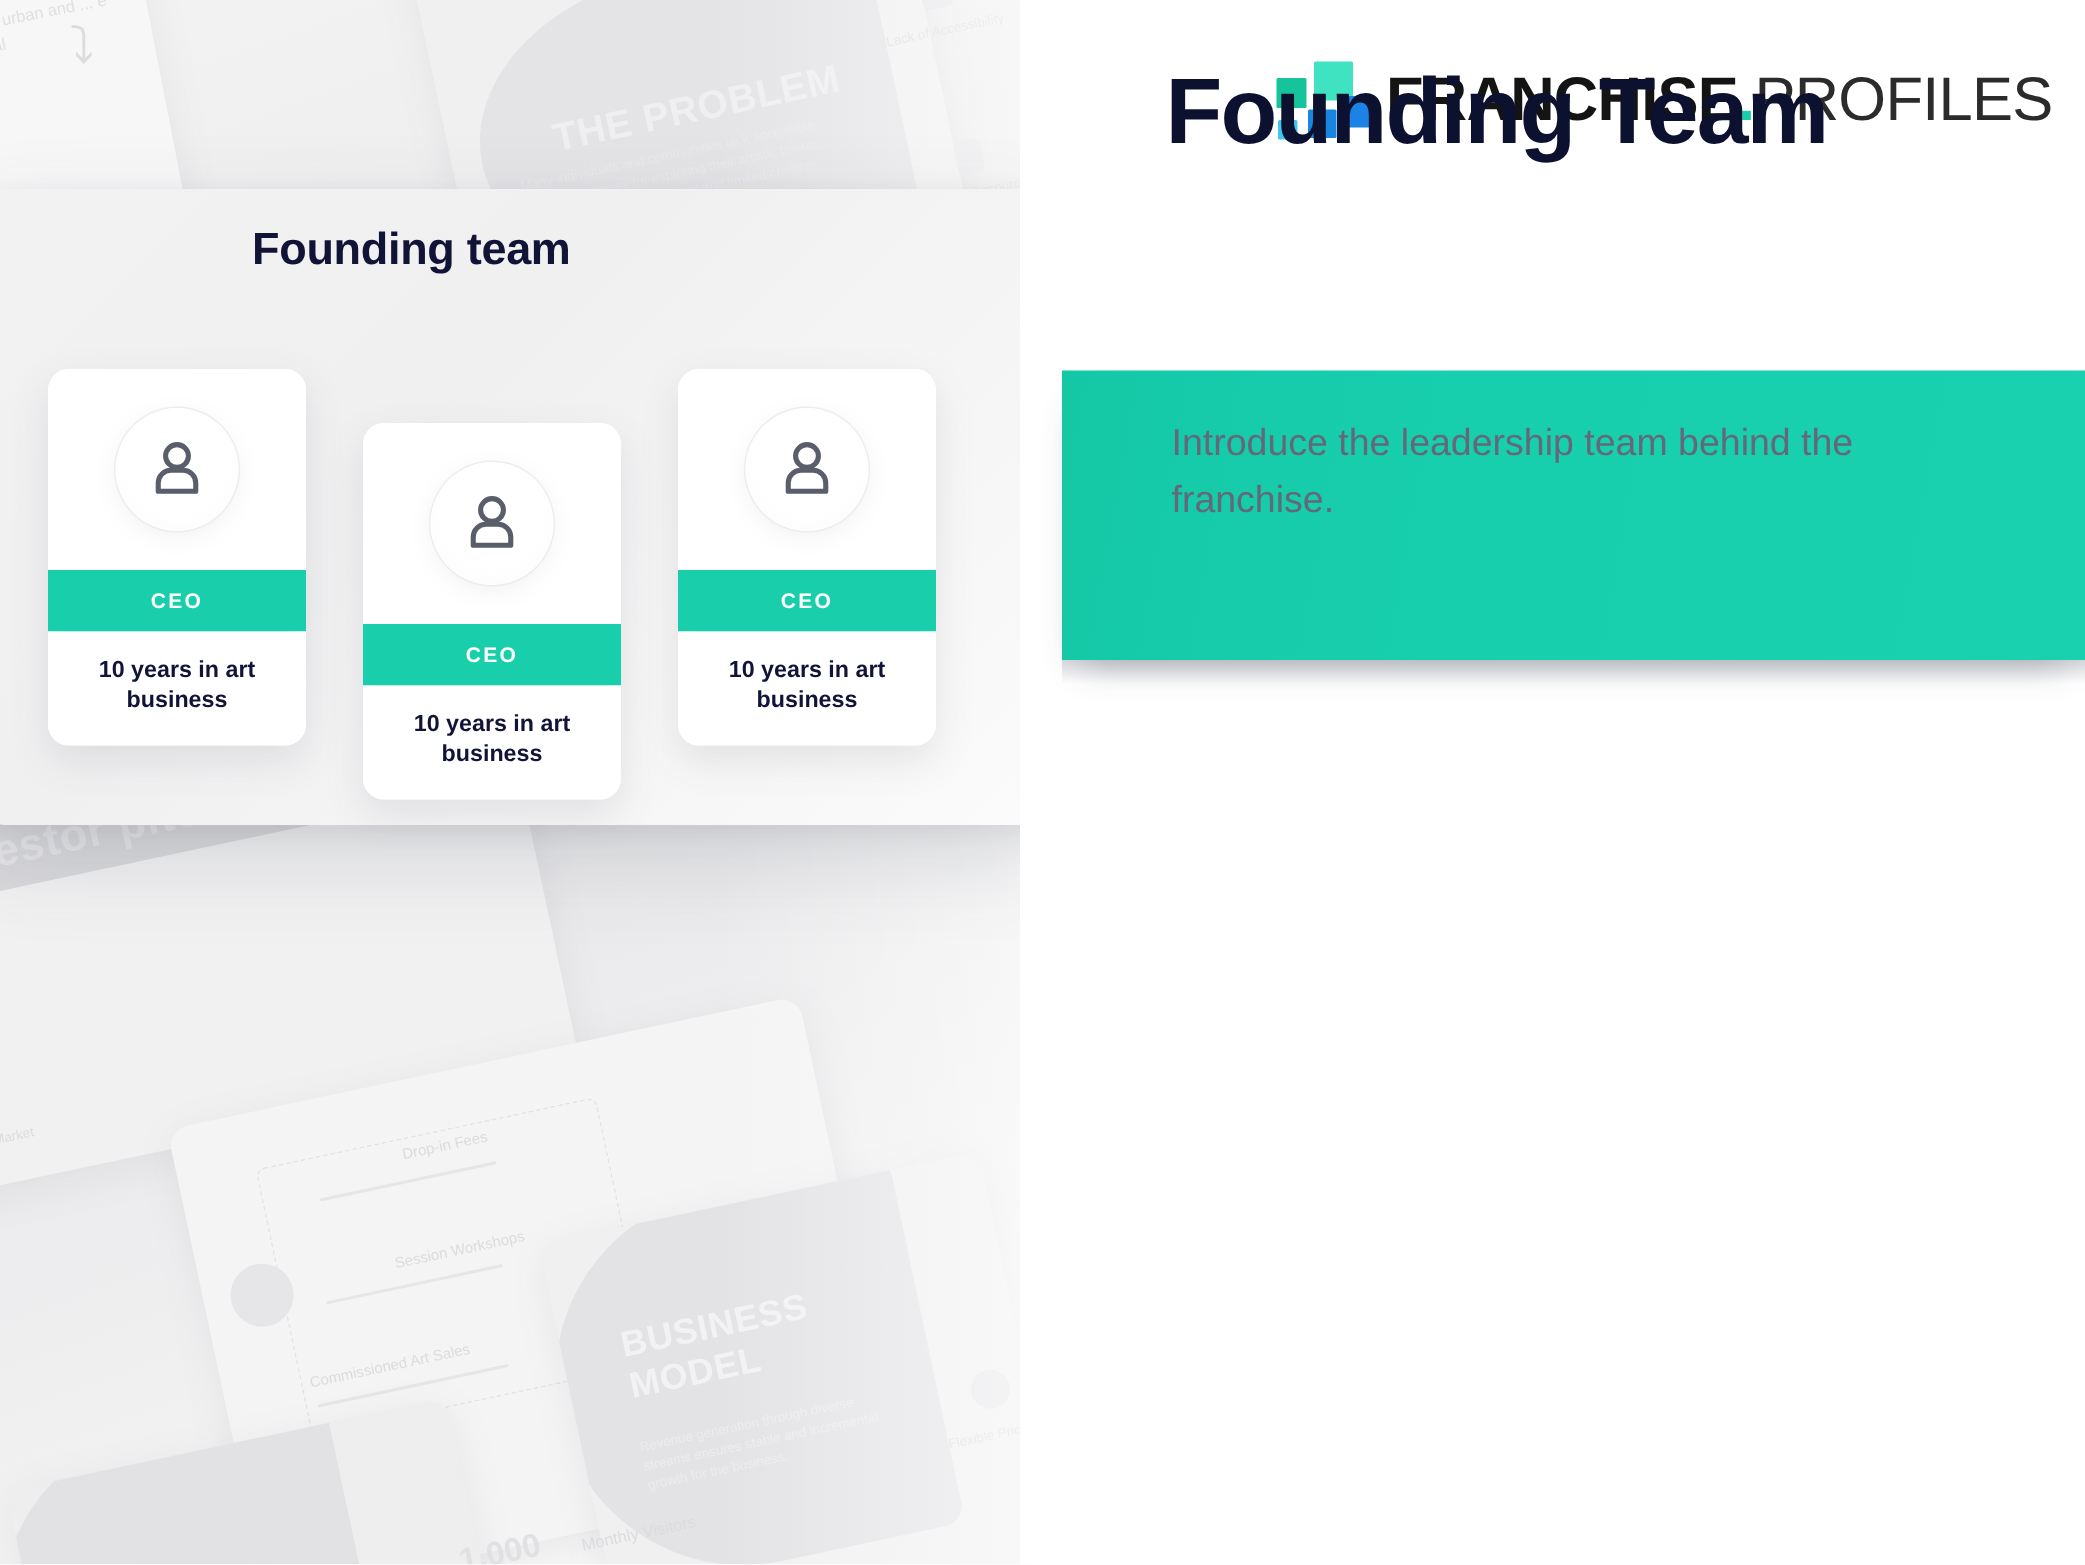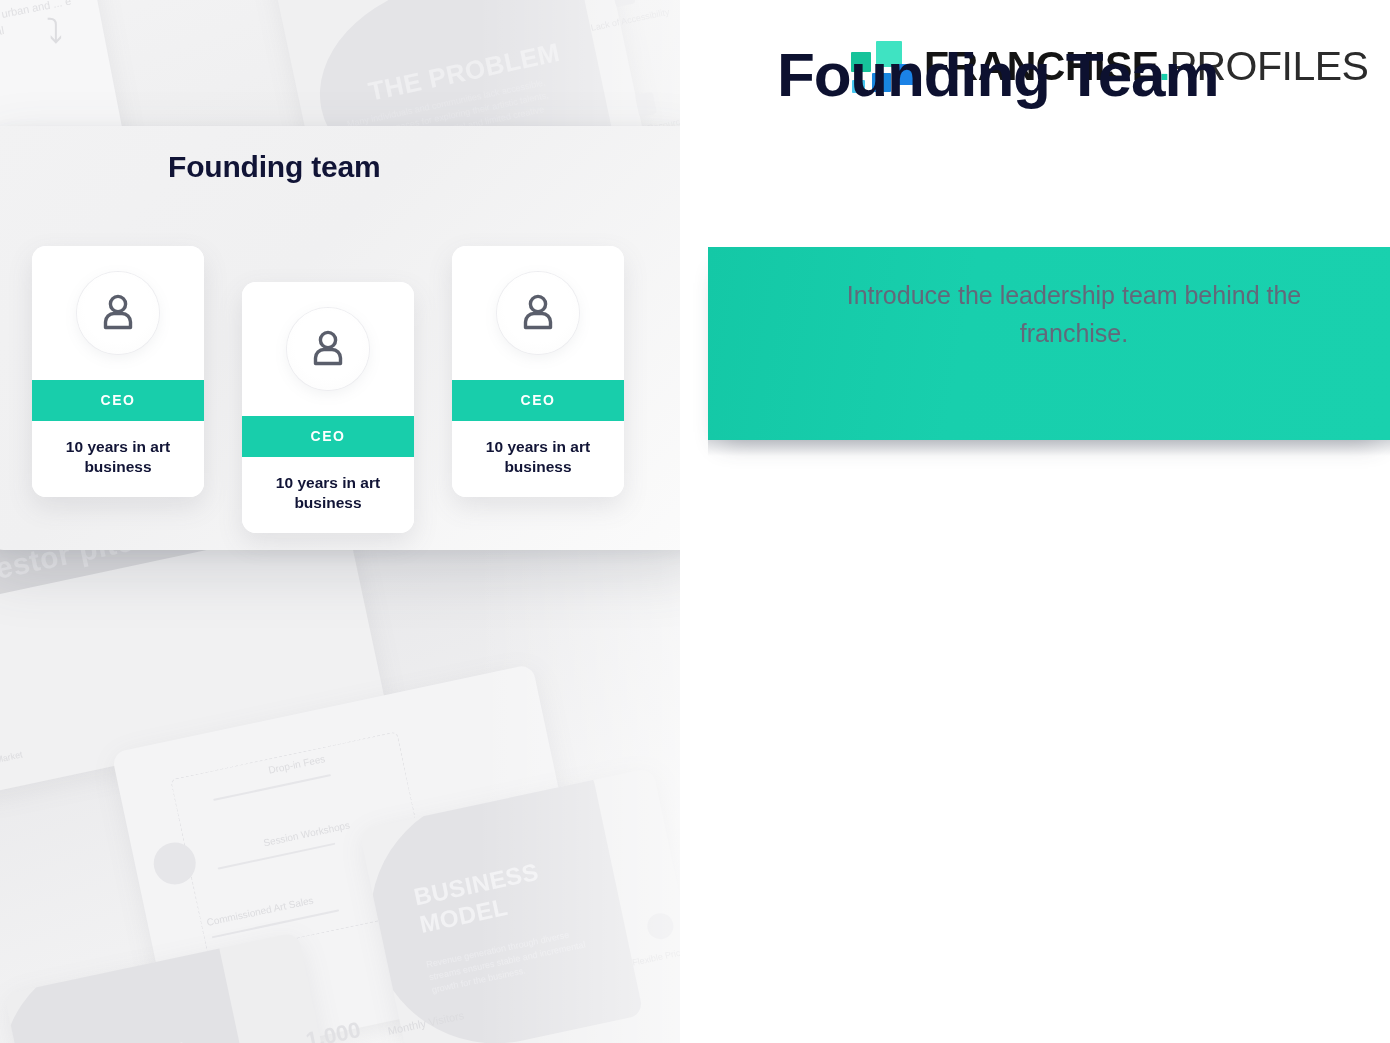--- a/index.html
+++ b/index.html
@@ -162,21 +162,21 @@
     background:linear-gradient(to bottom,rgba(150,155,165,.38),rgba(150,155,165,0));
   }
   .headline{
     position:absolute;left:97px;top:42px;
     font-size:62px;font-weight:700;color:#0d1130;
     letter-spacing:-1.2px;line-height:1.05;white-space:nowrap;
   }
 
   
   .copy{
-    position:absolute;left:114px;top:277px;width:560px;text-align:center;
+    position:absolute;left:101px;top:277px;width:560px;
   }
   .copy p{
     margin:0 0 38px;
     font-size:25px;line-height:1.5;
     color:#63687a;
     font-weight:400;
   }
   .copy p:last-child{margin-bottom:0;}
 
   

